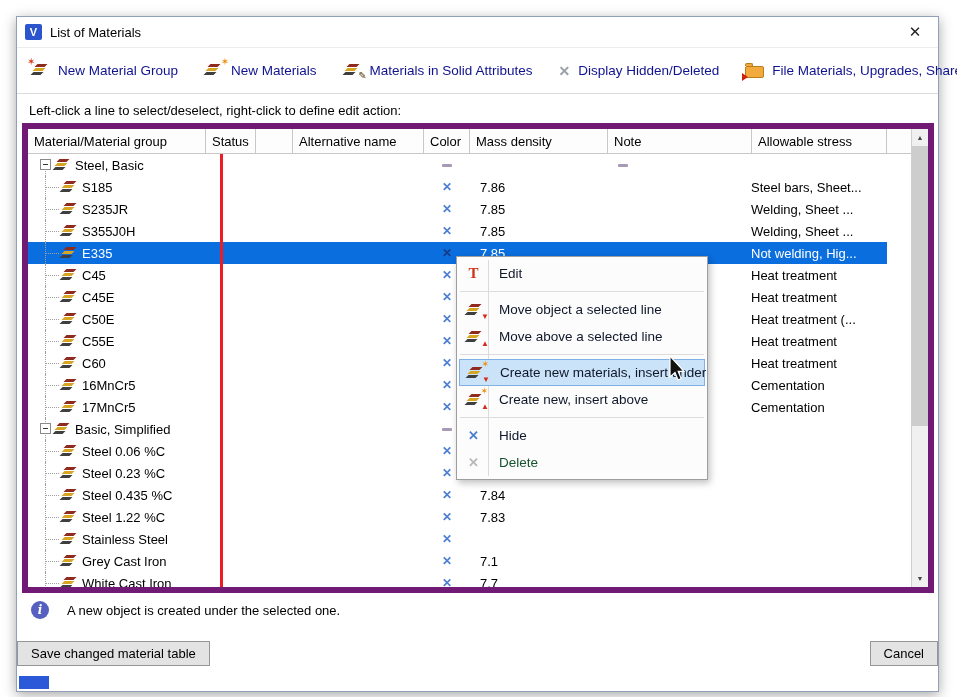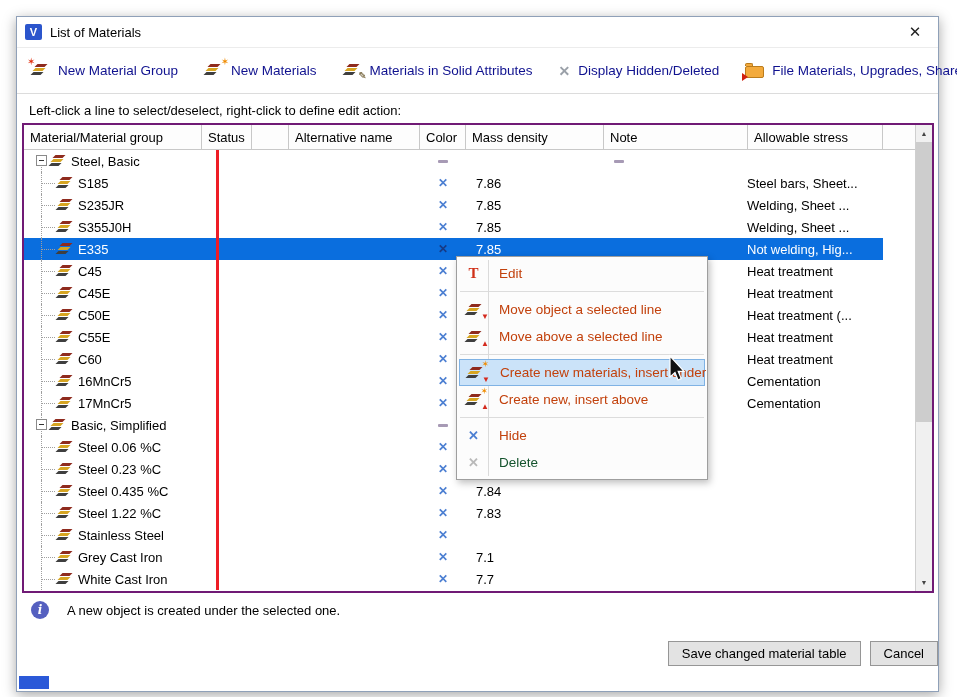--- a/index.html
+++ b/index.html
@@ -30,21 +30,21 @@
   .x-graylg{color:#9aa0a8;font-weight:bold;font-size:14px}
   .folder-ic{position:relative;width:19px;height:12px;background:#f3aa3c;border:1px solid #bb7c1c;
     border-radius:2px;margin-top:3px;flex:none}
   .ftab{position:absolute;left:-1px;top:-4px;width:8px;height:3px;background:#f3aa3c;border:1px solid #bb7c1c;
     border-bottom:none;border-radius:2px 2px 0 0}
   .fred{position:absolute;left:-4px;bottom:-4px;width:0;height:0;border-left:6px solid #d02010;
     border-top:4px solid transparent;border-bottom:4px solid transparent}
   
   .instruction{position:absolute;left:12px;top:86px;font-size:13px;color:#000}
   
-  .table{position:absolute;left:5px;top:106px;width:912px;height:470px;border:2px solid #701a75;display:flex}
+  .table{position:absolute;left:5px;top:106px;width:912px;height:470px;border:6px solid #701a75;display:flex}
   .table-main{flex:1;display:flex;flex-direction:column;overflow:hidden;position:relative;background:#fff}
   .thead{display:flex;height:25px;border-bottom:1px solid #c8c8c8;flex:none;background:#fdfdfd}
   .th{font-size:13px;color:#000;display:flex;align-items:center;padding-left:6px;border-right:1px solid #c8c8c8;
     overflow:hidden;white-space:nowrap}
   .w1{width:178px}.w2{width:50px}.w3{width:37px}.w4{width:131px}.w5{width:46px}
   .w6{width:138px}.w7{width:135px}.w8{width:144px}.wf{flex:1;border-right:none}
   .tbody{flex:1;position:relative}
   .trow{display:flex;height:22px;align-items:stretch;position:relative}
   .trow.selected{background:linear-gradient(to right,#0a6ede 0,#0a6ede 859px,transparent 859px)}
   .cell{display:flex;align-items:center;font-size:13px;color:#000;overflow:hidden;white-space:nowrap}
@@ -72,31 +72,31 @@
   .sb-btn{position:absolute;left:0;right:0;height:17px;display:flex;align-items:center;justify-content:center;
     color:#444;font-size:7px;background:#f0f0f0}
   .sb-up{top:0}.sb-down{bottom:0}
   .sb-thumb{position:absolute;left:0;right:0;top:17px;height:280px;background:#cdcdcd}
   
   .footer-info{position:absolute;left:14px;top:584px;display:flex;align-items:center;gap:18px}
   .info-icon{width:18px;height:18px;border-radius:50%;background:#5560c0;color:#fff;display:flex;
     align-items:center;justify-content:center;font-size:12px;font-family:"DejaVu Serif",serif;
     font-style:italic;font-weight:bold;flex:none}
   .info-text{font-size:13px;color:#000}
-  .btn-row{position:absolute;left:0;right:0;top:624px;display:flex;justify-content:flex-end;gap:9px}
+  .btn-row{position:absolute;left:0;right:0;top:624px;display:flex;justify-content:space-between;gap:9px}
   .btn{height:25px;background:#e3e3e3;border:1px solid #969696;font-size:13px;color:#000;display:flex;
     align-items:center;padding:0 13px;font-family:inherit}
   .corner-blue{position:absolute;left:2px;bottom:2px;width:30px;height:13px;background:#2b59d8}
   
   .menu{position:absolute;left:439px;top:239px;width:252px;background:#fcfcfc;border:1px solid #9e9e9e;
     box-shadow:2px 3px 7px rgba(0,0,0,.25);padding:3px 0;z-index:5}
   .menu::before{content:"";position:absolute;left:31px;top:3px;bottom:3px;width:1px;background:#dadada}
   .mi{position:relative;height:27px;display:flex;align-items:center;margin:0 2px}
   .mi-icon{width:29px;display:flex;justify-content:center;align-items:center;flex:none}
-  .mi-label{margin-left:11px;font-size:13.5px;color:#c2410c;white-space:nowrap}
+  .mi-label{margin-left:11px;font-size:13.5px;color:#0f172a;white-space:nowrap}
   .mi.hl{background:#cbe3f9;border:1px solid #7fb2e4}
   .mi.disabled .mi-label{color:#14532d}
   .msep{height:1px;background:#dcdcdc;margin:4px 3px}
   .edit-t{color:#d03018;font-weight:bold;font-size:15px;font-family:"Liberation Serif",serif;line-height:1}
   .x-blue{color:#4c7fd2;font-weight:bold;font-size:13px}
   .x-gray{color:#b9b9b9;font-weight:bold;font-size:13px}
   .micon-stack{position:relative;width:17px;height:14px}
   .badge-star{position:absolute;font-style:normal;top:-6px;right:-6px;color:#ef8b00;font-size:9px;line-height:1}
   .badge-arr{position:absolute;font-style:normal;right:-7px;bottom:-4px;color:#d42a1e;font-size:8px;line-height:1}
   

